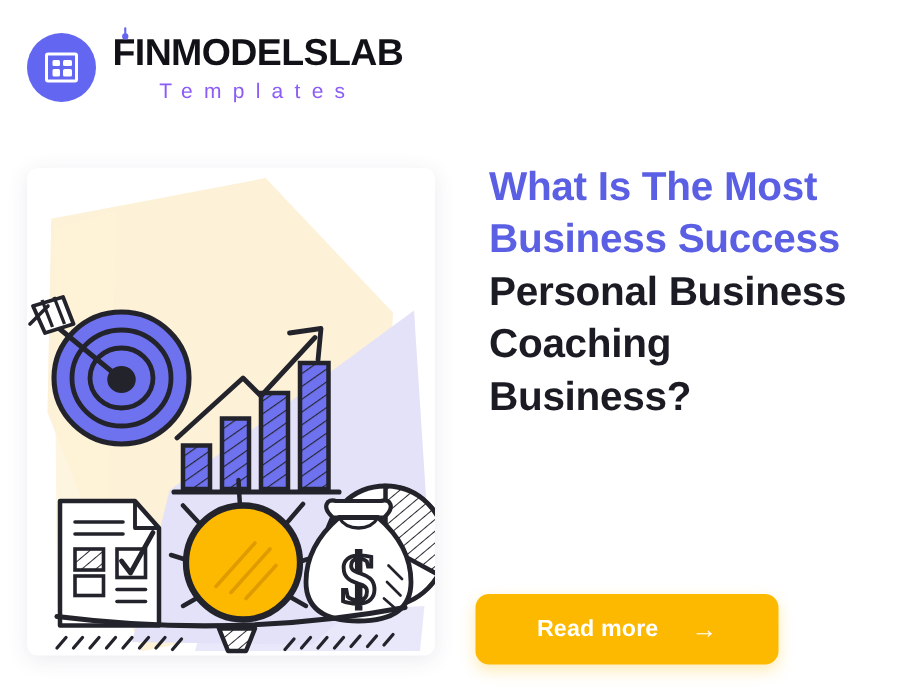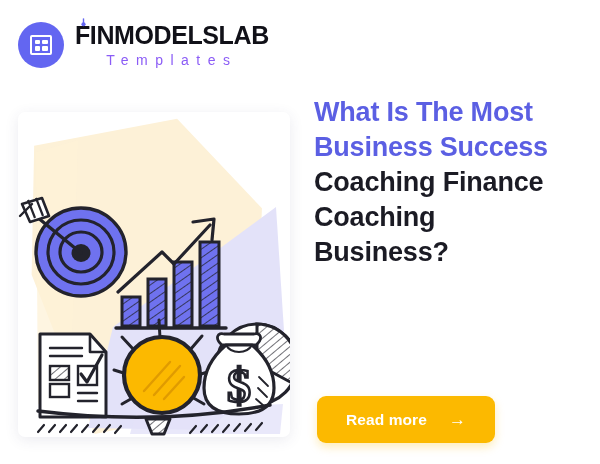--- a/index.html
+++ b/index.html
@@ -101,30 +101,30 @@
   
   .headline {
     position: absolute;
     left: 314px;
     top: 95px;
     width: 266px;
     font-size: 27px;
     font-weight: bold;
     line-height: 1.30;
     letter-spacing: -0.2px;
-    margin: 0;
+    margin: 12px;
   }
   .headline .accent { color: #5b5fe3; display: block; }
   .headline .dark { color: #1b1b24; display: block; }
 
   .cta {
     position: absolute;
     left: 317px;
     top: 396px;
-    width: 178px;
+    width: 202px;
     height: 47px;
     background: #fcb900;
     border: none;
     border-radius: 9px;
     color: #ffffff;
     font-family: "Liberation Sans", sans-serif;
     font-size: 15.5px;
     font-weight: bold;
     letter-spacing: 0.1px;
     display: flex;
@@ -281,21 +281,21 @@
           <line x1="227" y1="319" x2="233" y2="312"></line>
           <line x1="238" y1="318" x2="244" y2="311"></line>
         </g>
       </g>
     </svg>
   </div>
 
   <h1 class="headline">
     <span class="accent">What Is The Most</span>
     <span class="accent">Business Success</span>
-    <span class="dark">Coaching Finance</span>
+    <span class="dark">Personal Business</span>
     <span class="dark">Coaching</span>
     <span class="dark">Business?</span>
   </h1>
 
   <button class="cta">
     <span>Read more</span>
     <span class="arrow">→</span>
   </button>
 
 </div>

